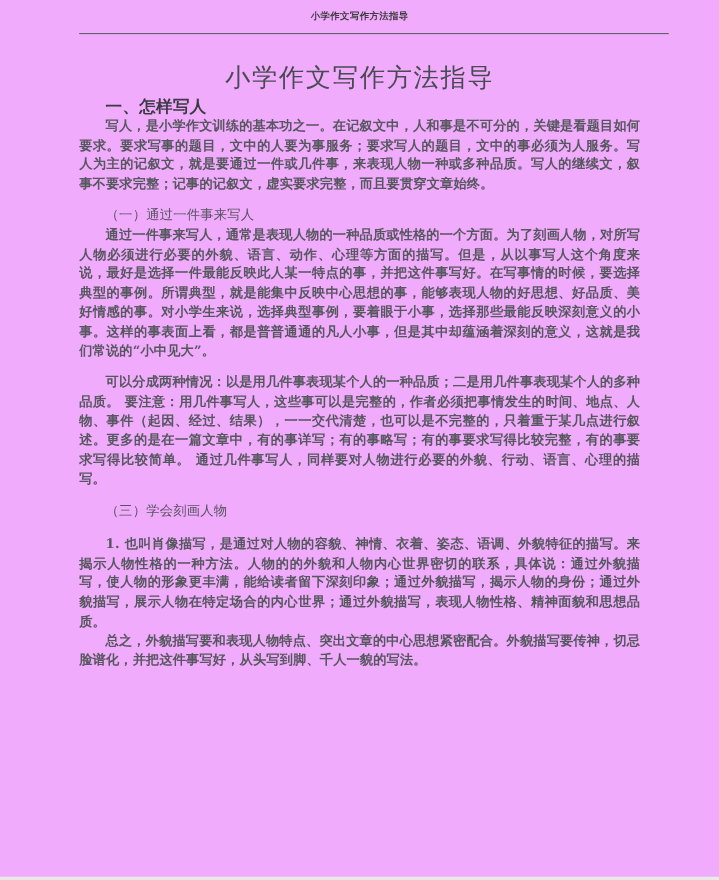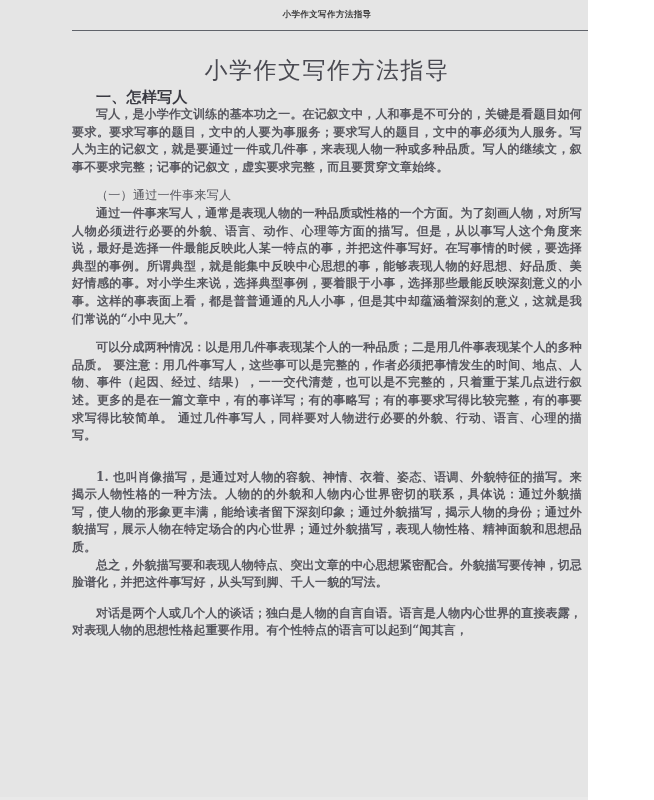--- a/index.html
+++ b/index.html
@@ -10,23 +10,23 @@
   body {
     width: 654px;
     height: 800px;
     overflow: hidden;
     position: relative;
     font-family: "DejaVu Serif", "Liberation Serif", serif;
   }
 
   .page {
     position: relative;
-    width: 588px;
+    width: 654px;
     height: 800px;
-    background: #e5e5e5;
+    background: #f0abfc;
     box-sizing: border-box;
     overflow: hidden;
   }
 
   
   .running-header {
     position: absolute;
     top: 9px;
     left: 0;
     width: 654px;
@@ -139,27 +139,27 @@
 
     <div class="sub-heading">（一）通过一件事来写人</div>
     <p class="para indent">通过一件事来写人，通常是表现人物的一种品质或性格的一个方面。为了刻画人物，对所写人物必须进行必要的外貌、语言、动作、心理等方面的描写。但是，从以事写人这个角度来说，最好是选择一件最能反映此人某一特点的事，并把这件事写好。在写事情的时候，要选择典型的事例。所谓典型，就是能集中反映中心思想的事，能够表现人物的好思想、好品质、美好情感的事。对小学生来说，选择典型事例，要着眼于小事，选择那些最能反映深刻意义的小事。这样的事表面上看，都是普普通通的凡人小事，但是其中却蕴涵着深刻的意义，这就是我们常说的“小中见大”。</p>
 
     <div class="gap-md"></div>
 
     <p class="para indent">可以分成两种情况：以是用几件事表现某个人的一种品质；二是用几件事表现某个人的多种品质。 要注意：用几件事写人，这些事可以是完整的，作者必须把事情发生的时间、地点、人物、事件（起因、经过、结果），一一交代清楚，也可以是不完整的，只着重于某几点进行叙述。更多的是在一篇文章中，有的事详写；有的事略写；有的事要求写得比较完整，有的事要求写得比较简单。 通过几件事写人，同样要对人物进行必要的外貌、行动、语言、心理的描写。</p>
 
     <div class="gap-md"></div>
 
+    <div class="sub-heading">（三）学会刻画人物</div>
 
     <div class="gap-lg"></div>
 
     <p class="para indent">1. 也叫肖像描写，是通过对人物的容貌、神情、衣着、姿态、语调、外貌特征的描写。来揭示人物性格的一种方法。人物的的外貌和人物内心世界密切的联系，具体说：通过外貌描写，使人物的形象更丰满，能给读者留下深刻印象；通过外貌描写，揭示人物的身份；通过外貌描写，展示人物在特定场合的内心世界；通过外貌描写，表现人物性格、精神面貌和思想品质。</p>
     <p class="para indent">总之，外貌描写要和表现人物特点、突出文章的中心思想紧密配合。外貌描写要传神，切忌脸谱化，并把这件事写好，从头写到脚、千人一貌的写法。</p>
 
     <div class="gap-lg"></div>
 
-    <p class="para indent clipped-line">对话是两个人或几个人的谈话；独白是人物的自言自语。语言是人物内心世界的直接表露，对表现人物的思想性格起重要作用。有个性特点的语言可以起到“闻其言，</p>
 
   </div>
 
   <div class="bottom-edge"></div>
 
 </div>
 
 </body></html>

